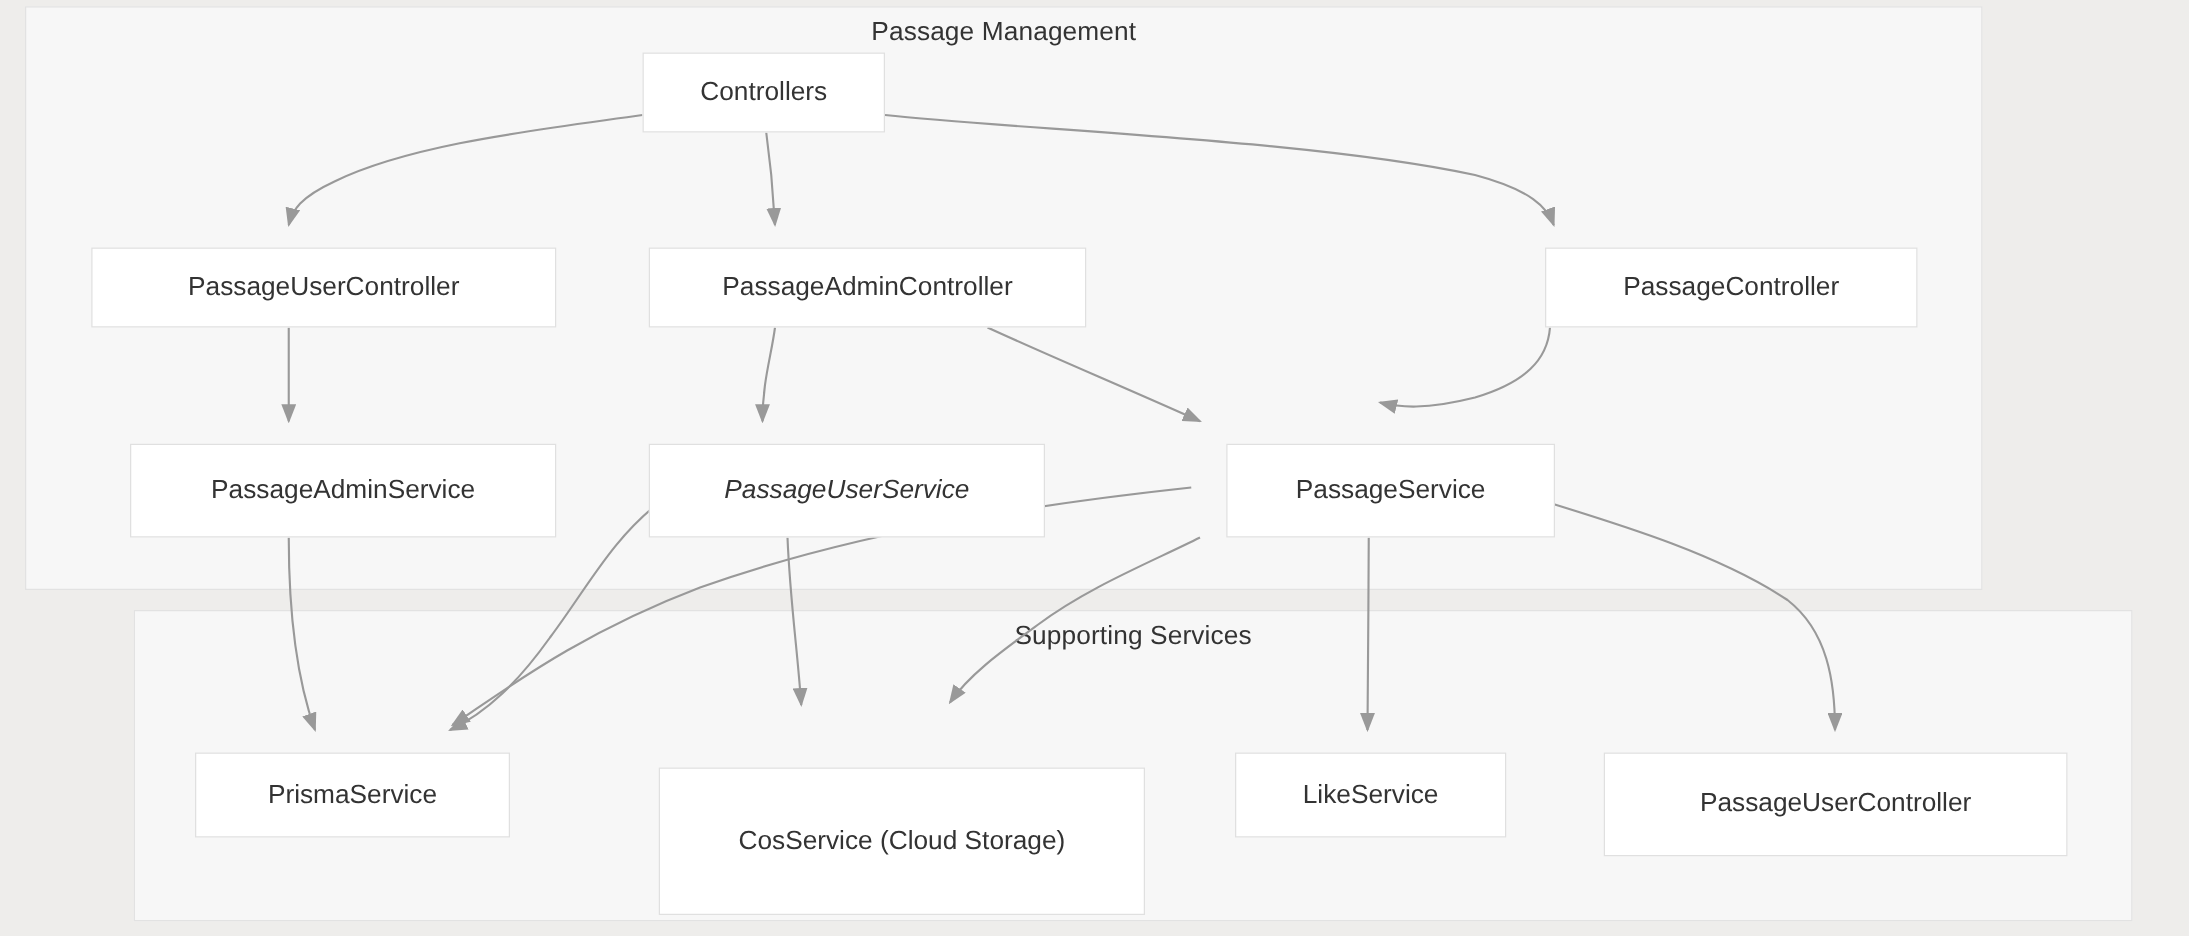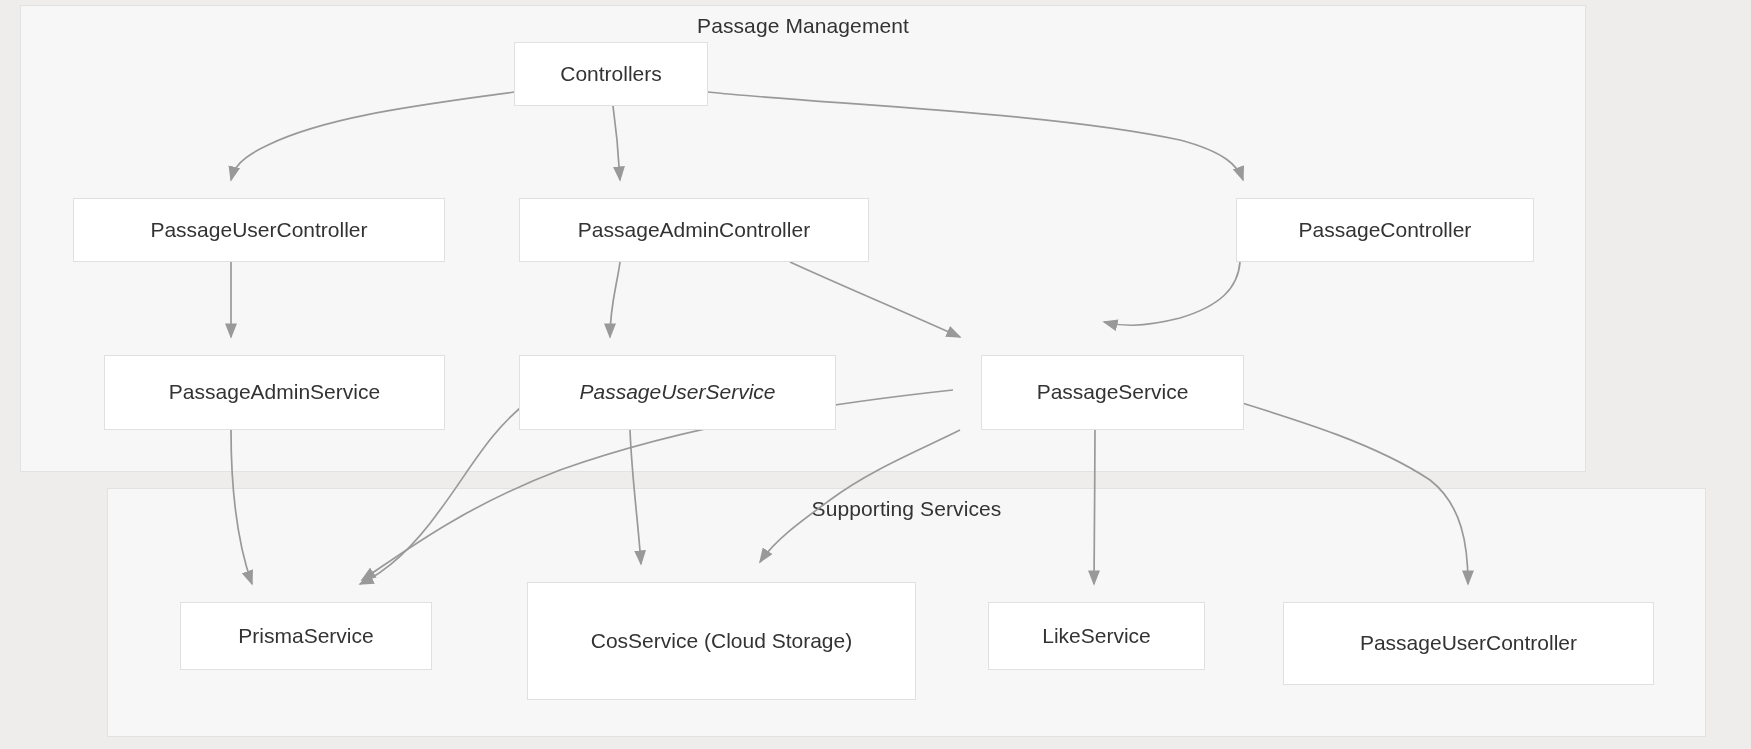--- a/index.html
+++ b/index.html
@@ -119,24 +119,24 @@
       </div>
       <div class="node" style="left: 87px; top: 355px; width: 341px; height: 75px; margin-left: 17px;">
         <span>PassageAdminService</span>
       </div>
       <div class="node" style="left: 519px; top: 355px; width: 317px; height: 75px; font-style: italic;">
         <span>PassageUserService</span>
       </div>
       <div class="node" style="left: 953px; top: 355px; width: 263px; height: 75px; margin-left: 28px;">
         <span>PassageService</span>
       </div>
-      <div class="node" style="left: 180px; top: 602px; width: 252px; height: 68px;">
+      <div class="node" style="left: 156px; top: 602px; width: 252px; height: 68px;">
         <span>PrismaService</span>
       </div>
-      <div class="node" style="left: 527px; top: 582px; width: 389px; height: 118px;">
+      <div class="node" style="left: 527px; top: 614px; width: 389px; height: 118px;">
         <span>CosService (Cloud Storage)</span>
       </div>
       <div class="node" style="left: 988px; top: 602px; width: 217px; height: 68px;">
         <span>LikeService</span>
       </div>
       <div class="node" style="left: 1283px; top: 602px; width: 371px; height: 83px;">
         <span>PassageUserController</span>
       </div>
     </div>
 

